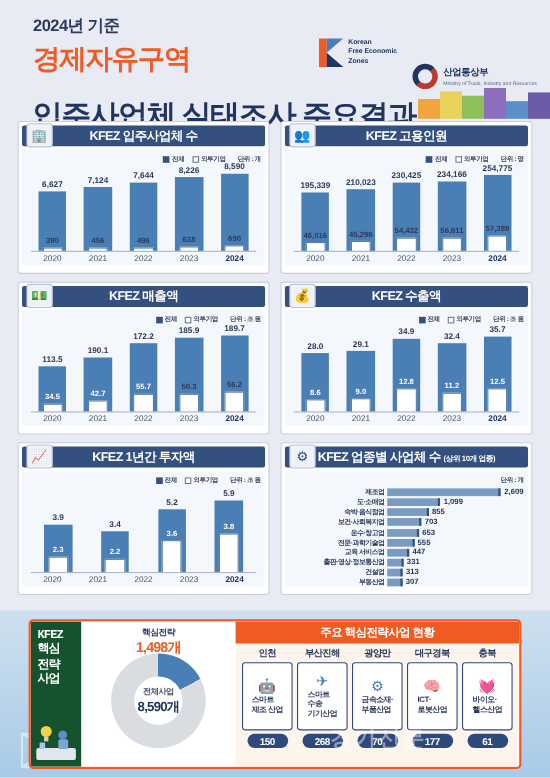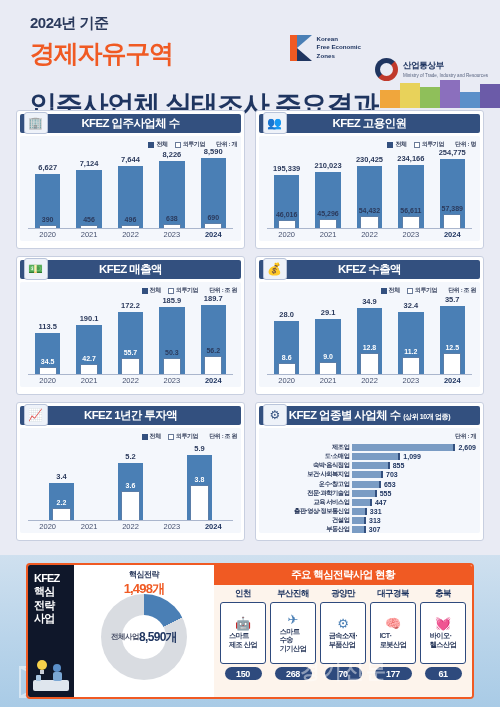--- a/index.html
+++ b/index.html
@@ -83,30 +83,30 @@
   .hlabel { width:42%; text-align:right; font-size:6.3px; color:#2b3a5c; font-weight:bold; letter-spacing:-0.5px; padding-right:3px; }
   .hbarwrap { flex:1; display:flex; align-items:center; }
   .hbar { height:7px; background:#7a9cc4; border-right:2px solid #33507f; }
   .hval { font-size:7px; font-weight:bold; color:#1f3560; margin-left:3px; white-space:nowrap; }
 
   
   .bottom { position:absolute; left:0; bottom:0; width:500px; height:152px; }
   .bot-bg { position:absolute; inset:0; background:linear-gradient(180deg,#cfe0ef 0%,#b9d4ea 55%,#a9cbe6 100%); }
   .bot-deco { position:absolute; left:0; bottom:0; width:100%; height:60px; opacity:.5; }
   .bot-inner { position:absolute; left:26px; top:8px; width:448px; height:136px; display:flex; border:2px solid #f05a23; border-radius:4px; overflow:hidden; background:#fff; }
-  .kfez-side { width:46px; background:#0f172a; color:#fff; padding:7px 0 0 6px; position:relative; }
+  .kfez-side { width:46px; background:#14532d; color:#fff; padding:7px 0 0 6px; position:relative;font-family:Liberation Mono, monospace; }
   .kfez-side .ks { font-size:11px; font-weight:bold; line-height:1.22; letter-spacing:-0.8px; }
   .kfez-ill { position:absolute; left:3px; bottom:3px; width:40px; height:38px; }
 
   .donut-box { width:140px; background:#fff; position:relative; display:flex; align-items:center; justify-content:center; }
   .donut { width:86px; height:86px; border-radius:50%;
     background:conic-gradient(#4a7fb5 0deg 62.6deg, #d9dce1 62.6deg 360deg);
     position:relative; margin-top:12px; }
   .donut:after { content:""; position:absolute; left:21px; top:21px; width:44px; height:44px; border-radius:50%; background:#fff; }
-  .donut-center { position:absolute; left:0; top:0; width:100%; height:100%; display:flex; align-items:center; justify-content:center; z-index:2; }
+  .donut-center { position:absolute; left:0; top:0; width:100%; height:100%; display:flex; flex-direction:column; align-items:center; justify-content:center; z-index:2; }
   .dc1 { font-size:7.5px; color:#4a5168; font-weight:bold; letter-spacing:-0.5px; }
   .dc2 { font-size:12px; color:#1f3560; font-weight:bold; letter-spacing:-0.7px; }
   .pct { position:absolute; right:2px; top:26px; font-size:11px; font-weight:bold; color:#fff; z-index:3; letter-spacing:-0.6px; }
   .ktop { position:absolute; top:4px; left:50%; transform:translateX(-50%); text-align:center; }
   .ktop .kt1 { font-size:8px; font-weight:bold; color:#2b3a5c; letter-spacing:-0.5px; }
   .ktop .kt2 { font-size:13px; font-weight:bold; color:#f05a23; letter-spacing:-0.8px; }
   .ktop .kdots { font-size:5px; color:#f05a23; letter-spacing:1px; }
 
   .strat { flex:1; background:#fdf4ec; display:flex; flex-direction:column; }
   .strat-head { background:#f05a23; color:#fff; text-align:center; font-size:10.5px; font-weight:bold; padding:3px 0; letter-spacing:-0.6px; }
@@ -455,20 +455,28 @@
             <i class="sw fill"></i>
             <b>전체</b>
           </span>
         <span class="lg">
             <i class="sw out"></i>
             <b>외투기업</b>
           </span>
         <span class="unit">단위 : 조 원</span>
       </div>
       <div class="vchart">
+          <div class="vcol">
+            <div class="vbar" style="height: 54.9296%;">
+              <span class="vtotal">3.9</span>
+              <div class="vsub" style="height: 32.3944%;">
+                <span class="vsubval">2.3</span>
+              </div>
+            </div>
+          </div>
           <div class="vcol">
             <div class="vbar" style="height: 47.8873%;">
               <span class="vtotal">3.4</span>
               <div class="vsub" style="height: 30.9859%;">
                 <span class="vsubval">2.2</span>
               </div>
             </div>
           </div>
           <div class="vcol">
             <div class="vbar" style="height: 73.2394%;">

